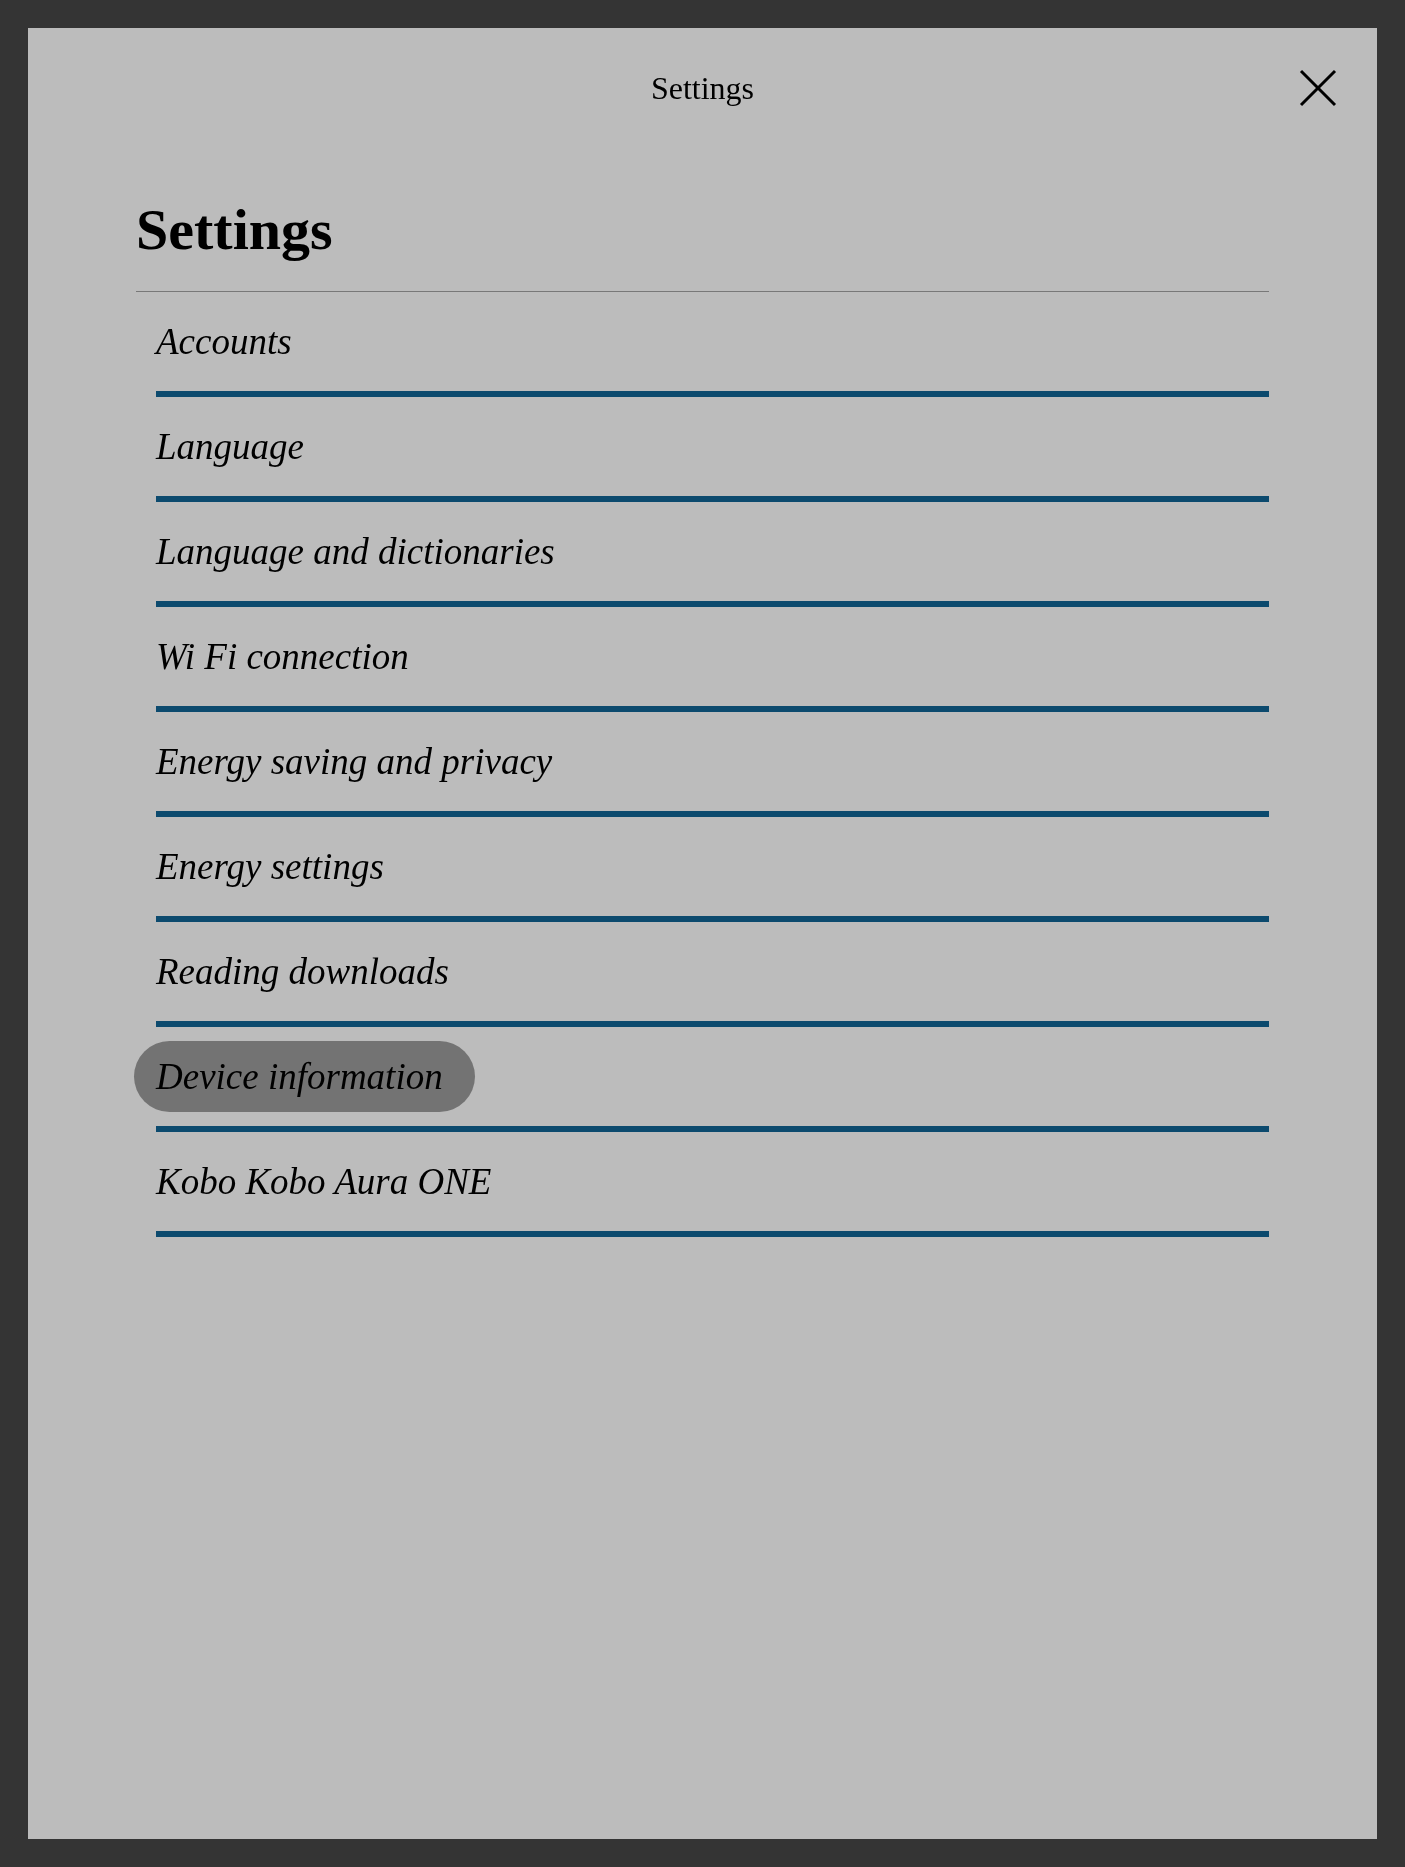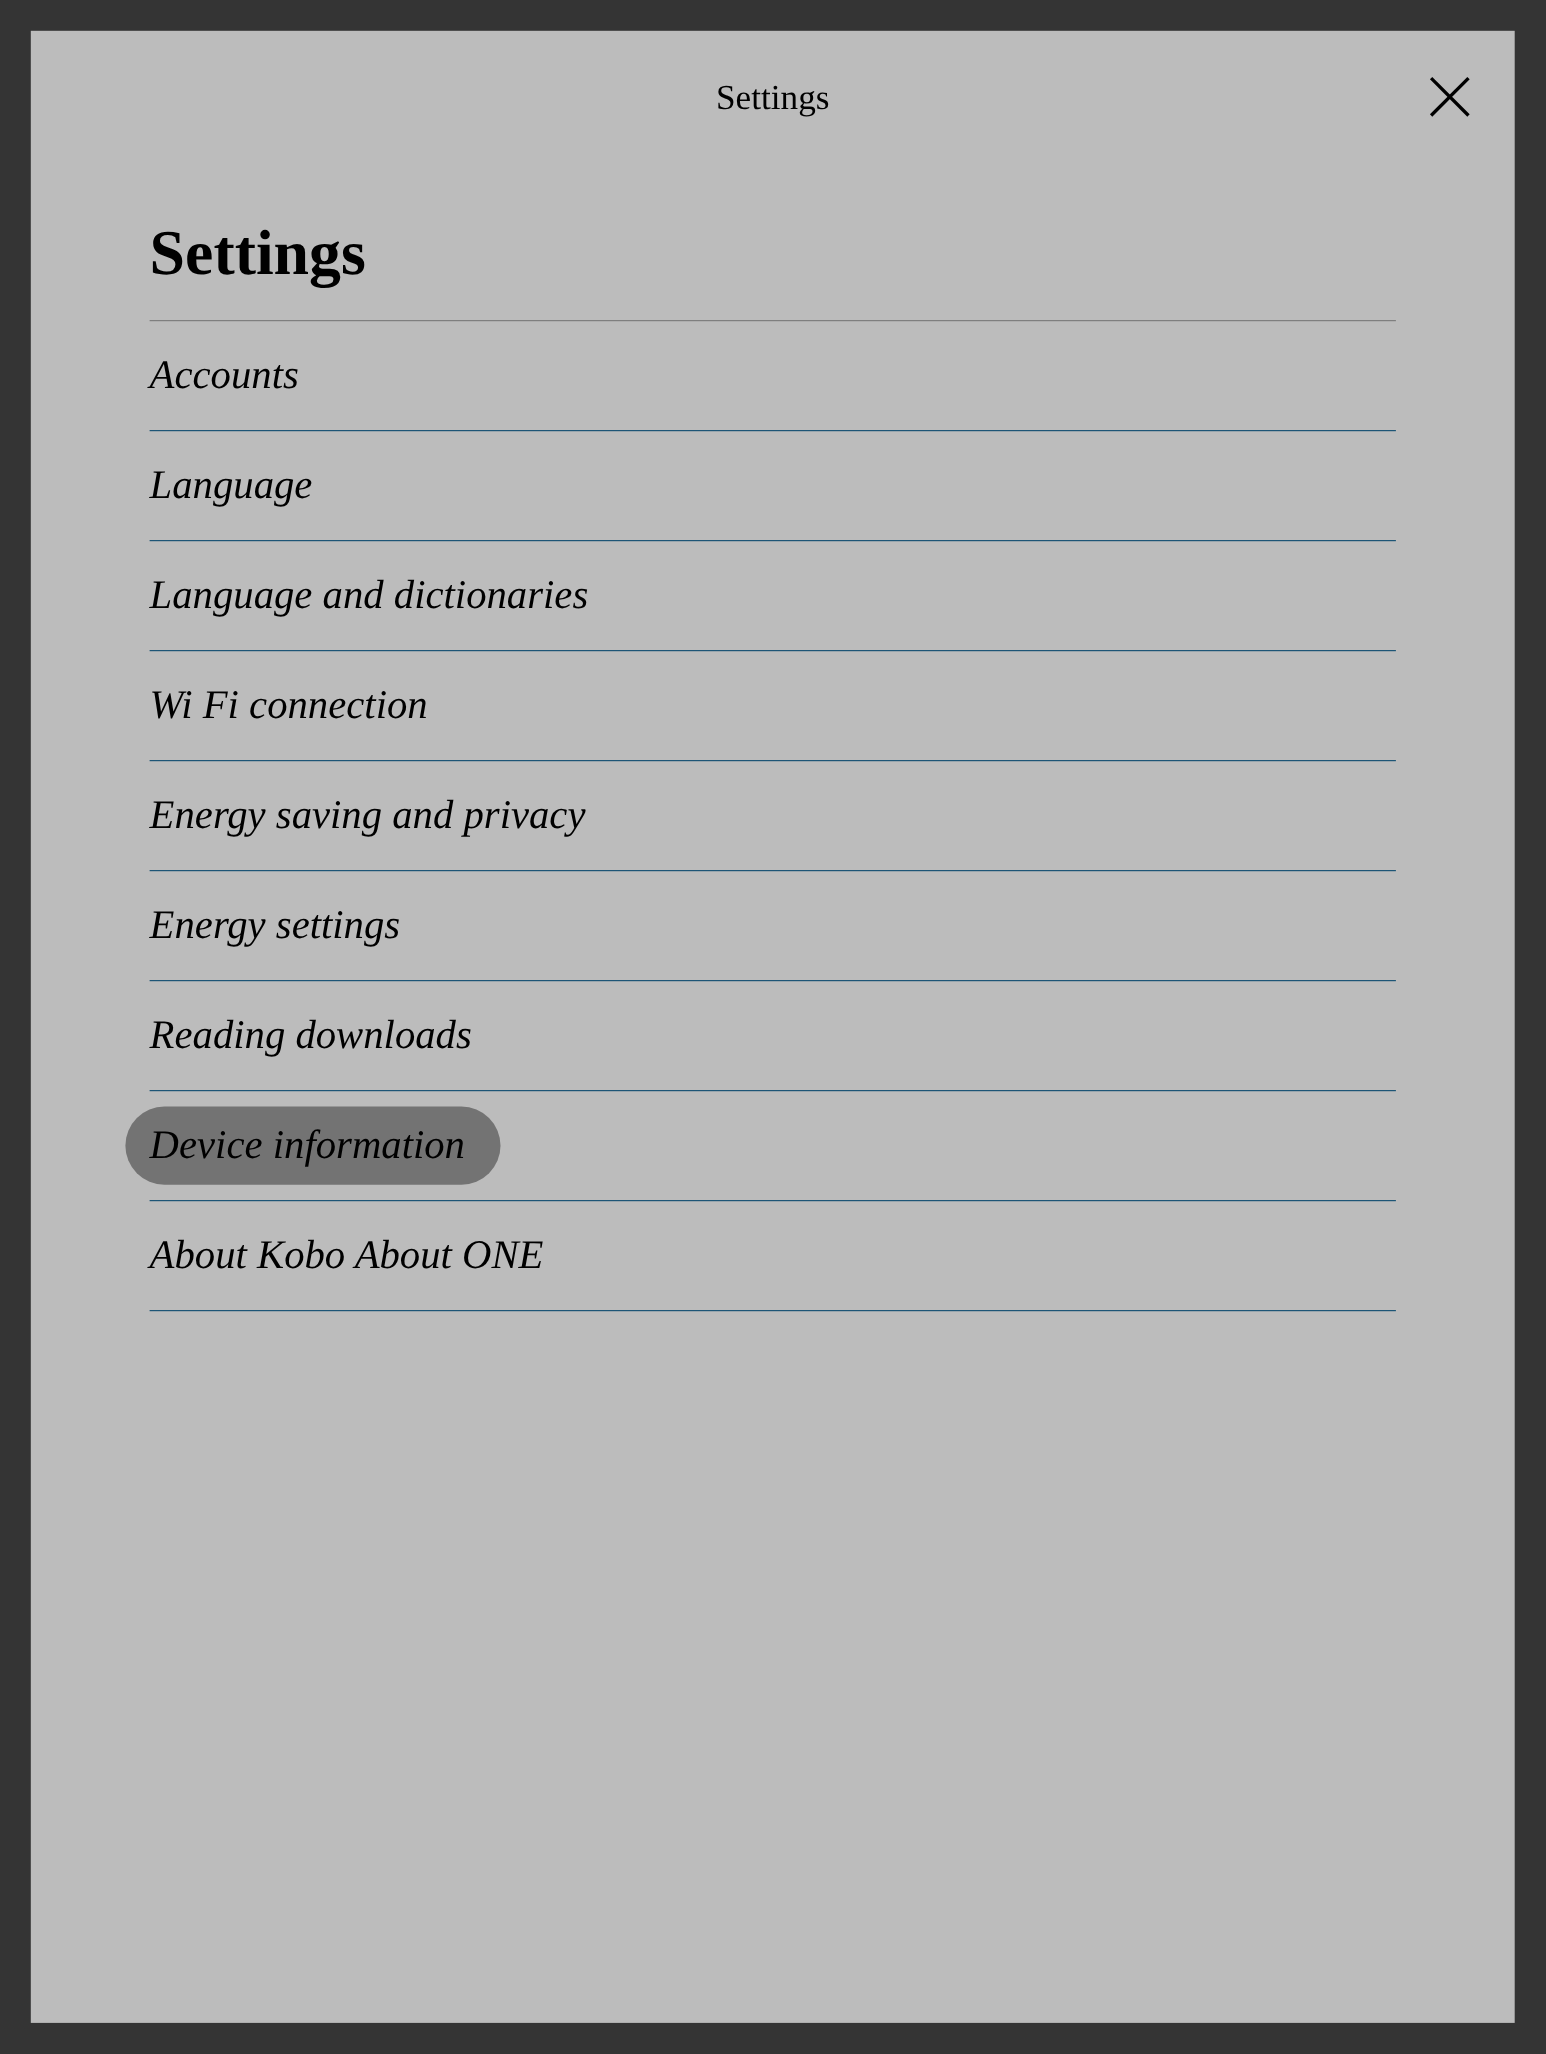--- a/index.html
+++ b/index.html
@@ -52,24 +52,25 @@
       font-size: 58px;
       color: #000;
       font-family: Georgia, serif;
       padding: 48px 0 28px 0;
       border-bottom: 1px solid #787878;
     }
     .settings-list {
       list-style: none;
     }
     .settings-item {
-      border-bottom: 1px solid #0c4a6e;
+      border-bottom: 6px solid #0c4a6e;
       padding: 28px 0 28px 0;
       cursor: pointer;
       position: relative;
+      margin-left: 20px;
     }
     .settings-item-label {
       font-size: 37px;
       font-style: italic;
       color: #000;
       font-family: Georgia, serif;
       display: inline-block;
     }
     .highlighted .settings-item-label {
       background: #737373;
@@ -114,17 +115,17 @@
       <li class="settings-item">
         <span class="settings-item-label">Energy settings</span>
       </li>
       <li class="settings-item">
         <span class="settings-item-label">Reading downloads</span>
       </li>
       <li class="settings-item highlighted">
         <span class="settings-item-label">Device information</span>
       </li>
       <li class="settings-item">
-        <span class="settings-item-label">About Kobo About ONE</span>
+        <span class="settings-item-label">Kobo Kobo Aura ONE</span>
       </li>
     </ul>
   </div>
 </div>
 
 </body></html>

